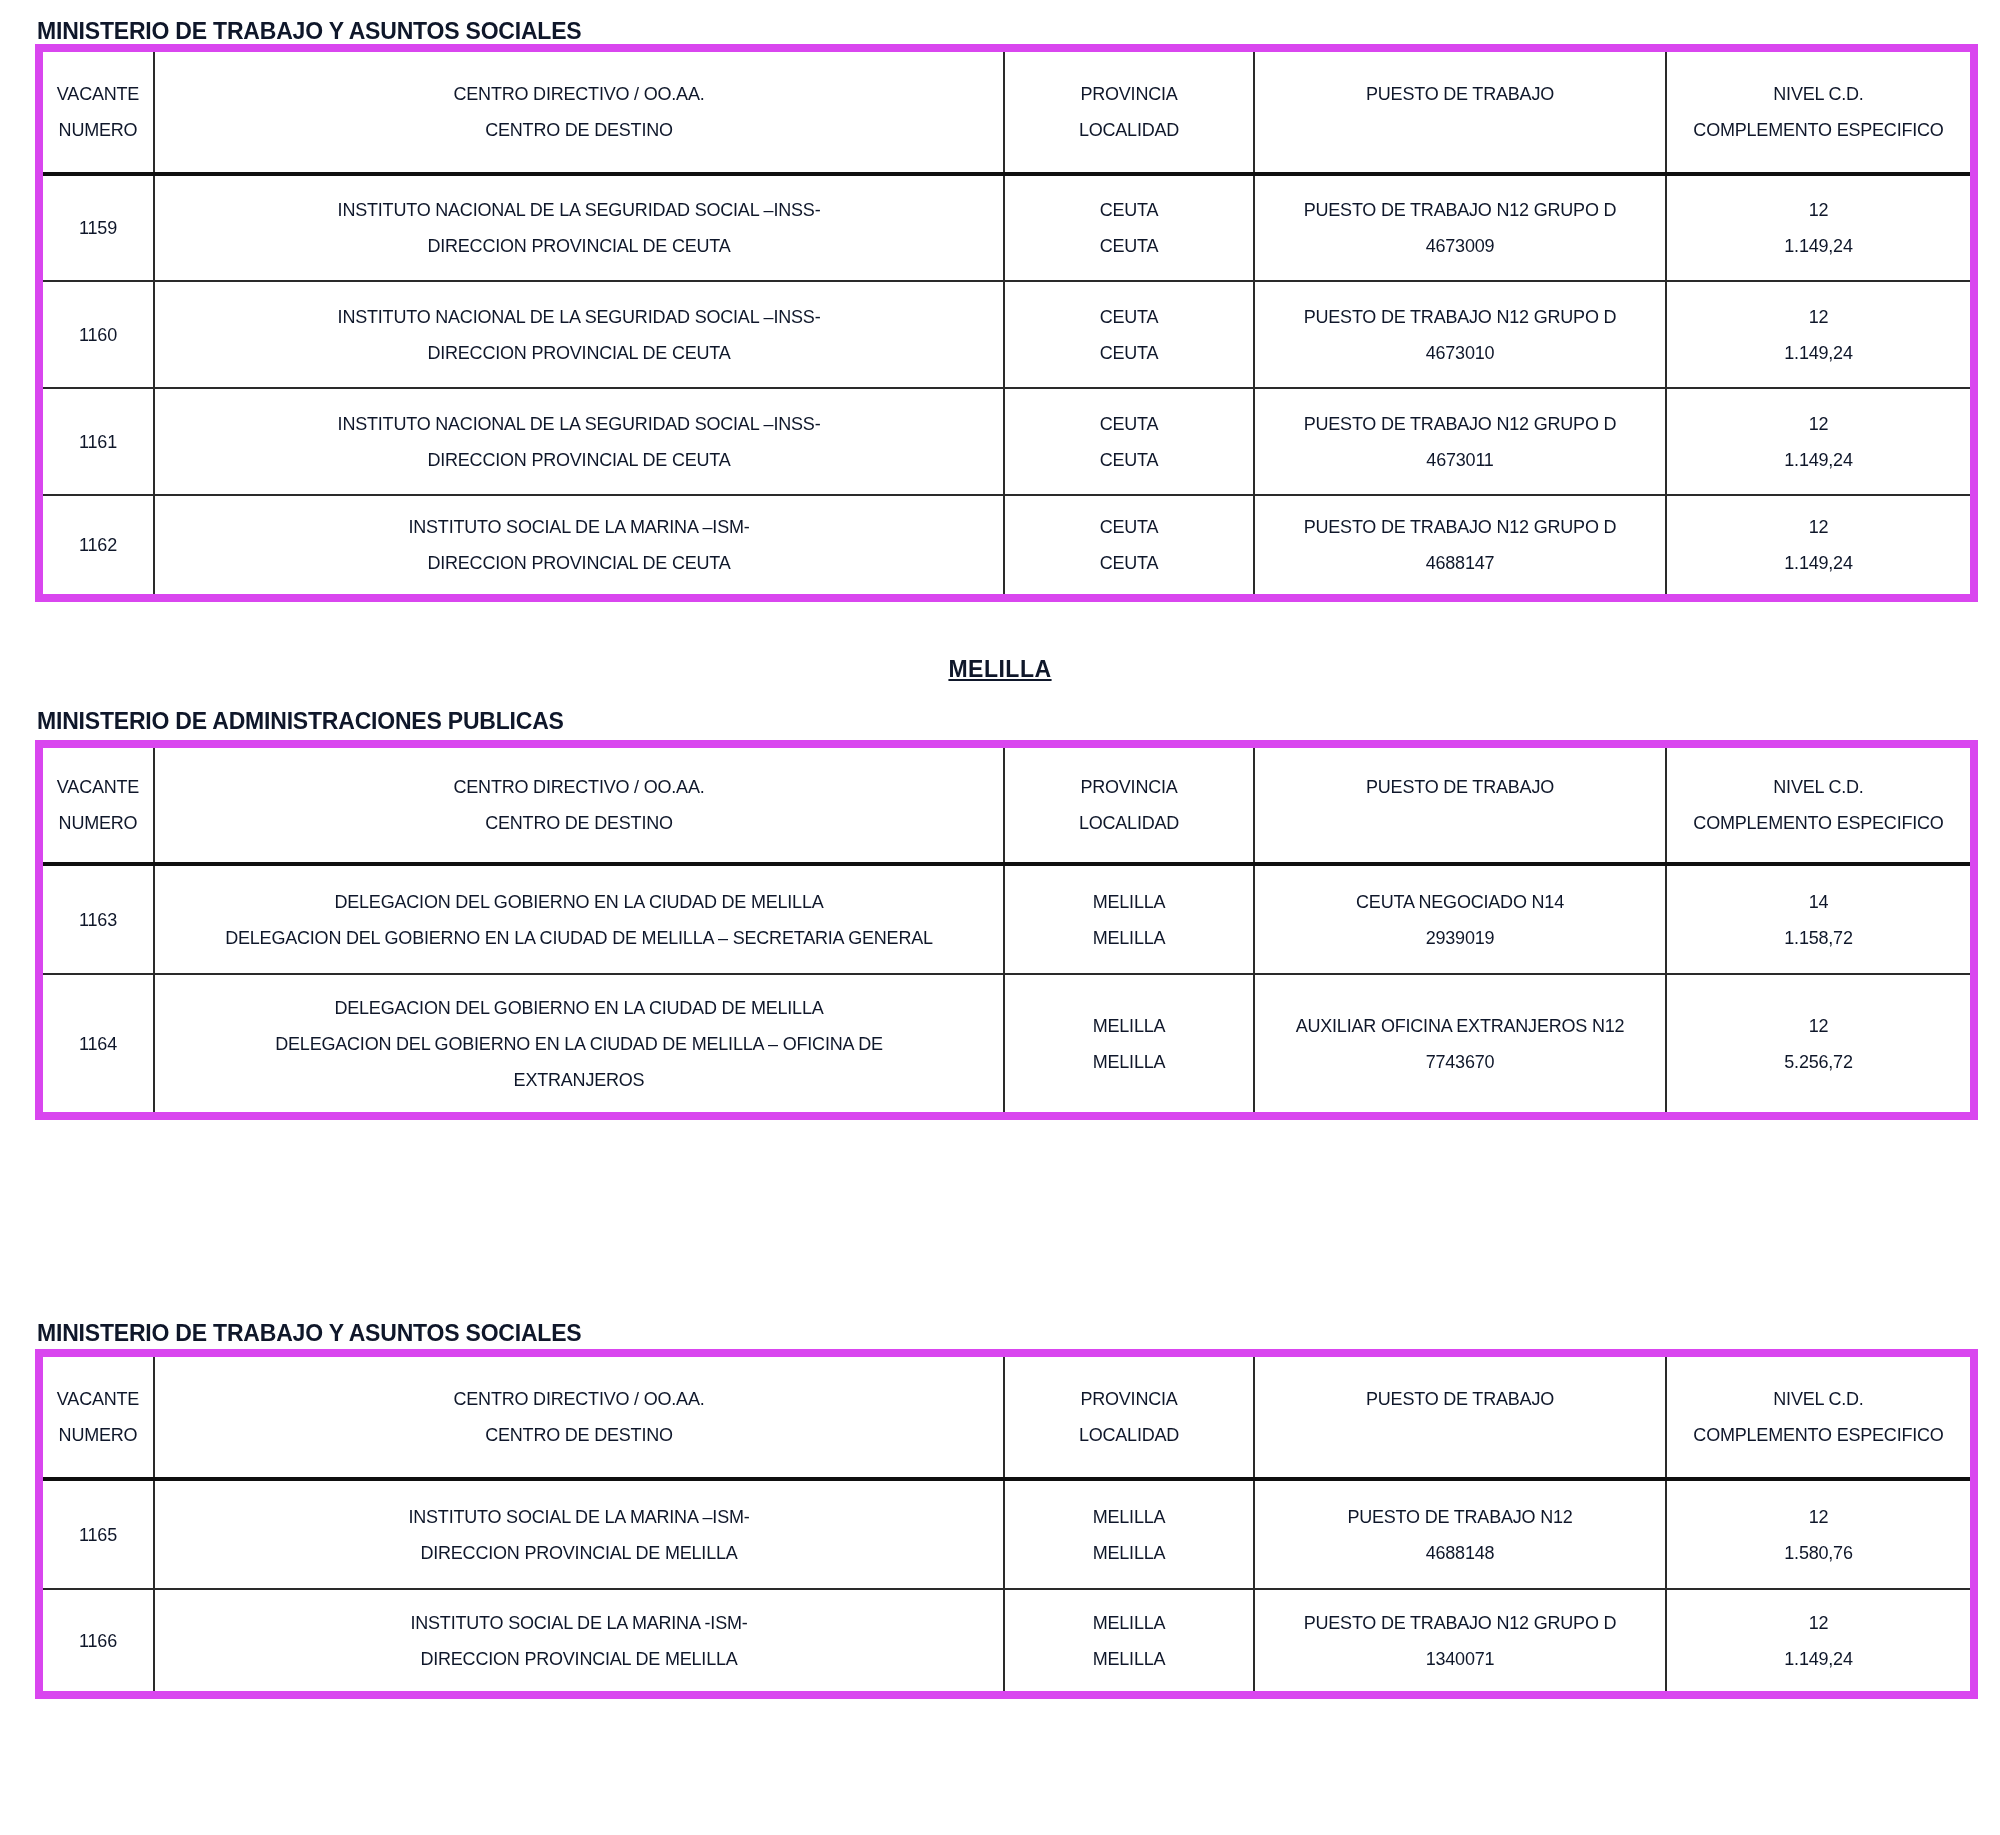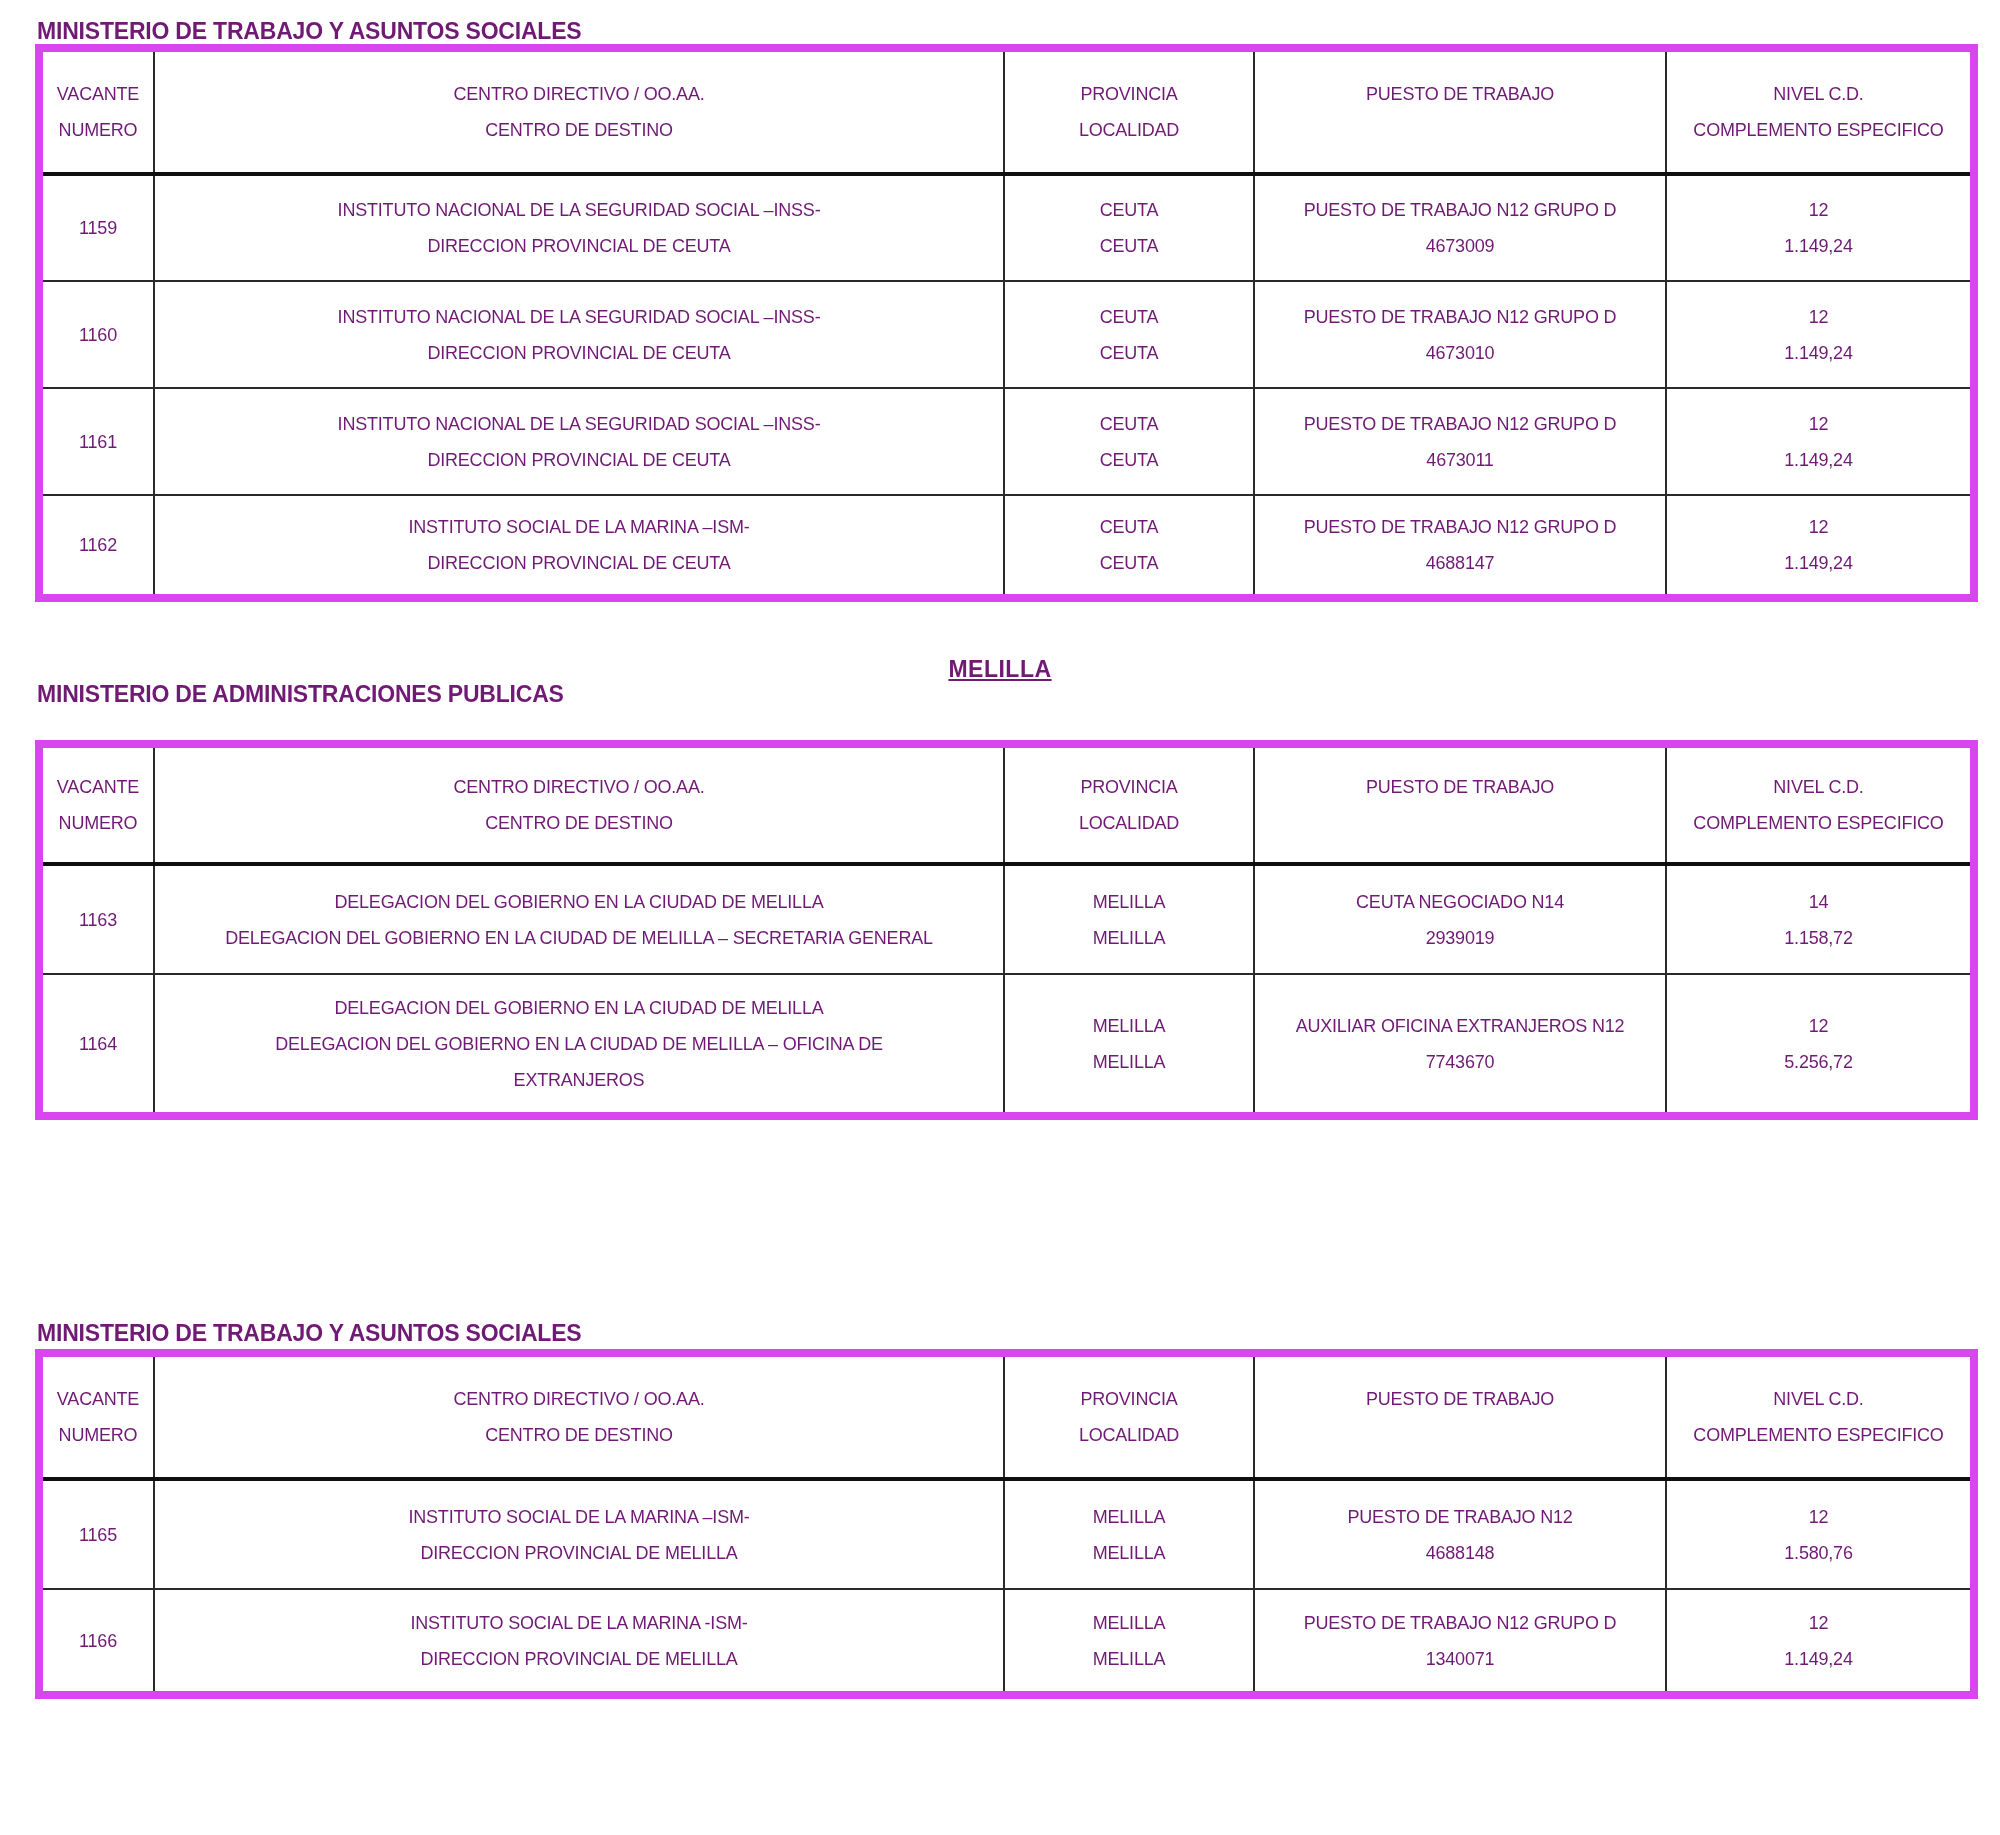--- a/index.html
+++ b/index.html
@@ -2,21 +2,21 @@
 <html><head>
 <meta charset="utf-8">
 <style>
   html,body{margin:0;padding:0;background:#ffffff;}
   .doc{
     position:relative;
     width:2000px;
     height:1835px;
     background:#ffffff;
     font-family:"Liberation Sans", sans-serif;
-    color:#701a75;
+    color:#0f172a;
     overflow:hidden;
   }
   .abs{position:absolute;left:37px;}
   .ministry-title{
     font-weight:700;
     font-size:23px;
     letter-spacing:-0.2px;
     white-space:nowrap;
   }
   .city-heading{
@@ -192,21 +192,21 @@
         <td>
           <div class="ln">12</div>
           <div class="ln">1.149,24</div>
         </td>
       </tr>
     </tbody>
   </table>
 
   <div class="city-heading" style="top:656px">MELILLA</div>
 
-  <div class="abs ministry-title" style="top:681px">MINISTERIO DE ADMINISTRACIONES PUBLICAS</div>
+  <div class="abs ministry-title" style="top:708px">MINISTERIO DE ADMINISTRACIONES PUBLICAS</div>
 
   <table class="t" style="top:740px">
     <colgroup>
         <col class="c1">
         <col class="c2">
         <col class="c3">
         <col class="c4">
         <col class="c5">
       </colgroup>
     <tbody>

